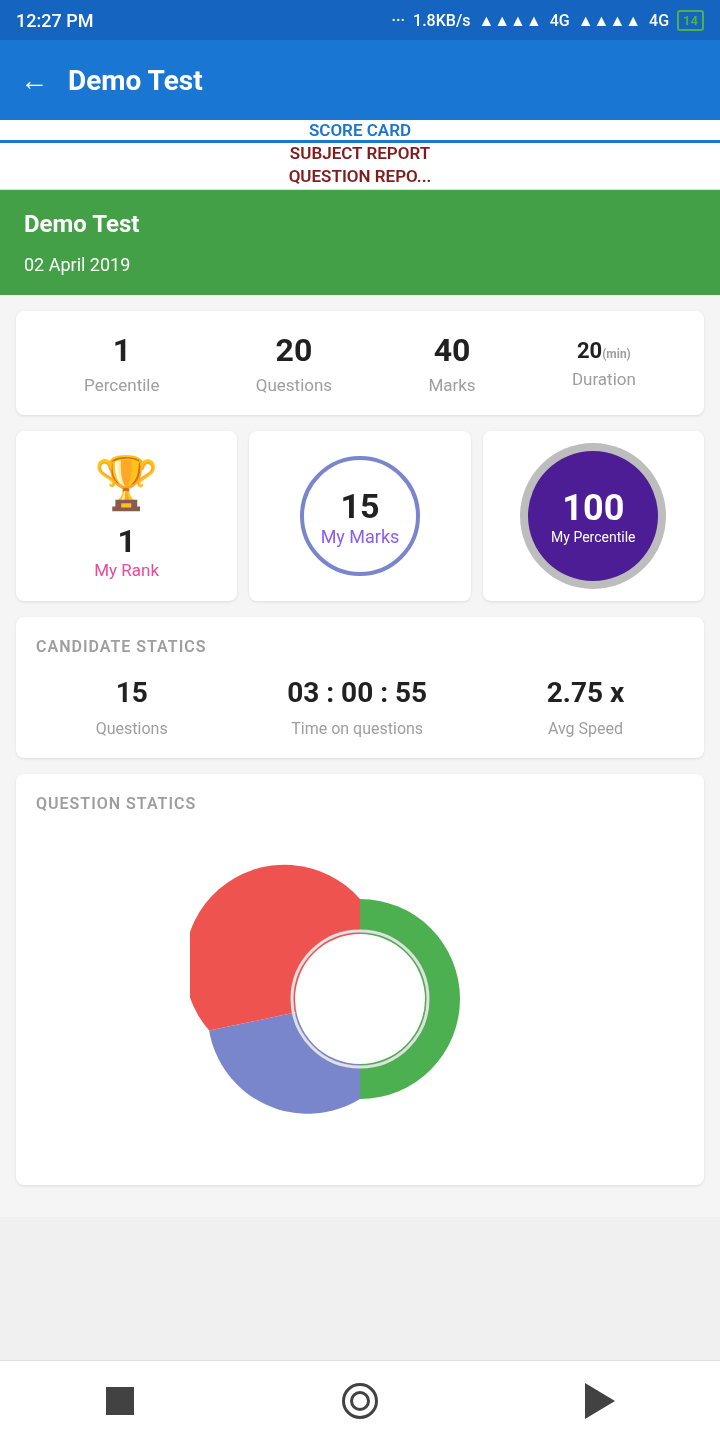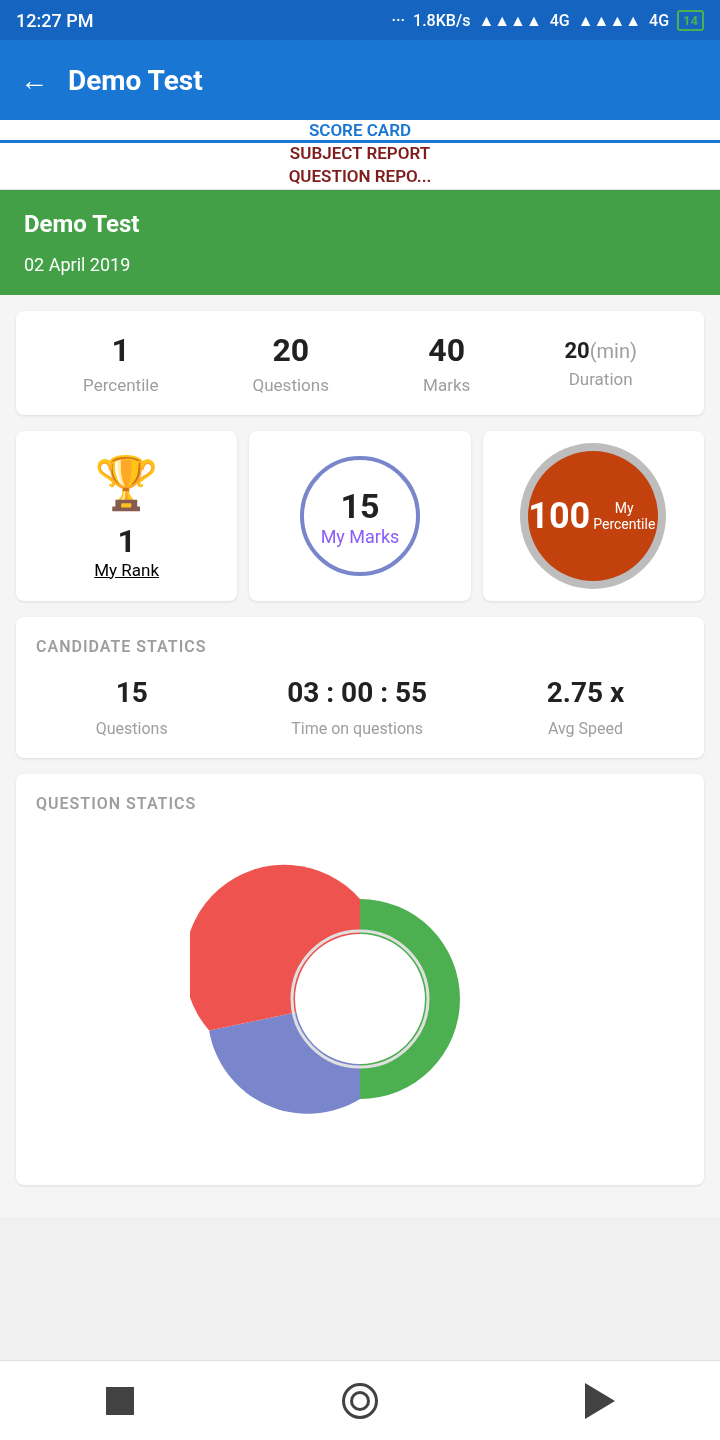--- a/index.html
+++ b/index.html
@@ -148,22 +148,22 @@
     .info-value-sm {
       font-size: 22px;
       font-weight: bold;
       color: #212121;
     }
     .info-label {
       font-size: 17px;
       color: #9e9e9e;
     }
     .info-unit {
-      font-size: 20px;
-      font-weight: normal;
+      font-size: 12px;
+      font-weight: bold;
       color: #9e9e9e;
     }
 
     
     .stats-row {
       display: flex;
       justify-content: space-around;
       align-items: center;
     }
 
@@ -213,23 +213,23 @@
     .marks-label {
       font-size: 18px;
       color: #8b5cf6;
     }
 
     
     .percentile-circle {
       width: 130px;
       height: 130px;
       border-radius: 50%;
-      background: #c2410c;
-      display: flex;
-      flex-direction: row;
+      background: #4c1d95;
+      display: flex;
+      flex-direction: column;
       align-items: center;
       justify-content: center;
       box-shadow: 0 0 0 8px #bdbdbd;
     }
     .percentile-value {
       font-size: 36px;
       font-weight: bold;
       color: white;
     }
     .percentile-label {
@@ -380,21 +380,21 @@
         <span class="info-label">Duration</span>
       </div>
     </div>
   </div>
 
   <div class="metrics-row">
 
     <div class="metric-card">
       <div class="trophy-icon">🏆</div>
       <div style="font-size:32px;font-weight:bold;color:#212121;">1</div>
-      <div style="font-size:17px;color:#000000;text-decoration:underline;">My Rank</div>
+      <div style="font-size:17px;color:#ec4899;">My Rank</div>
     </div>
 
     <div class="metric-card">
       <div class="marks-circle">
         <span class="marks-value">15</span>
         <span class="marks-label">My Marks</span>
       </div>
     </div>
 
     <div class="metric-card">

